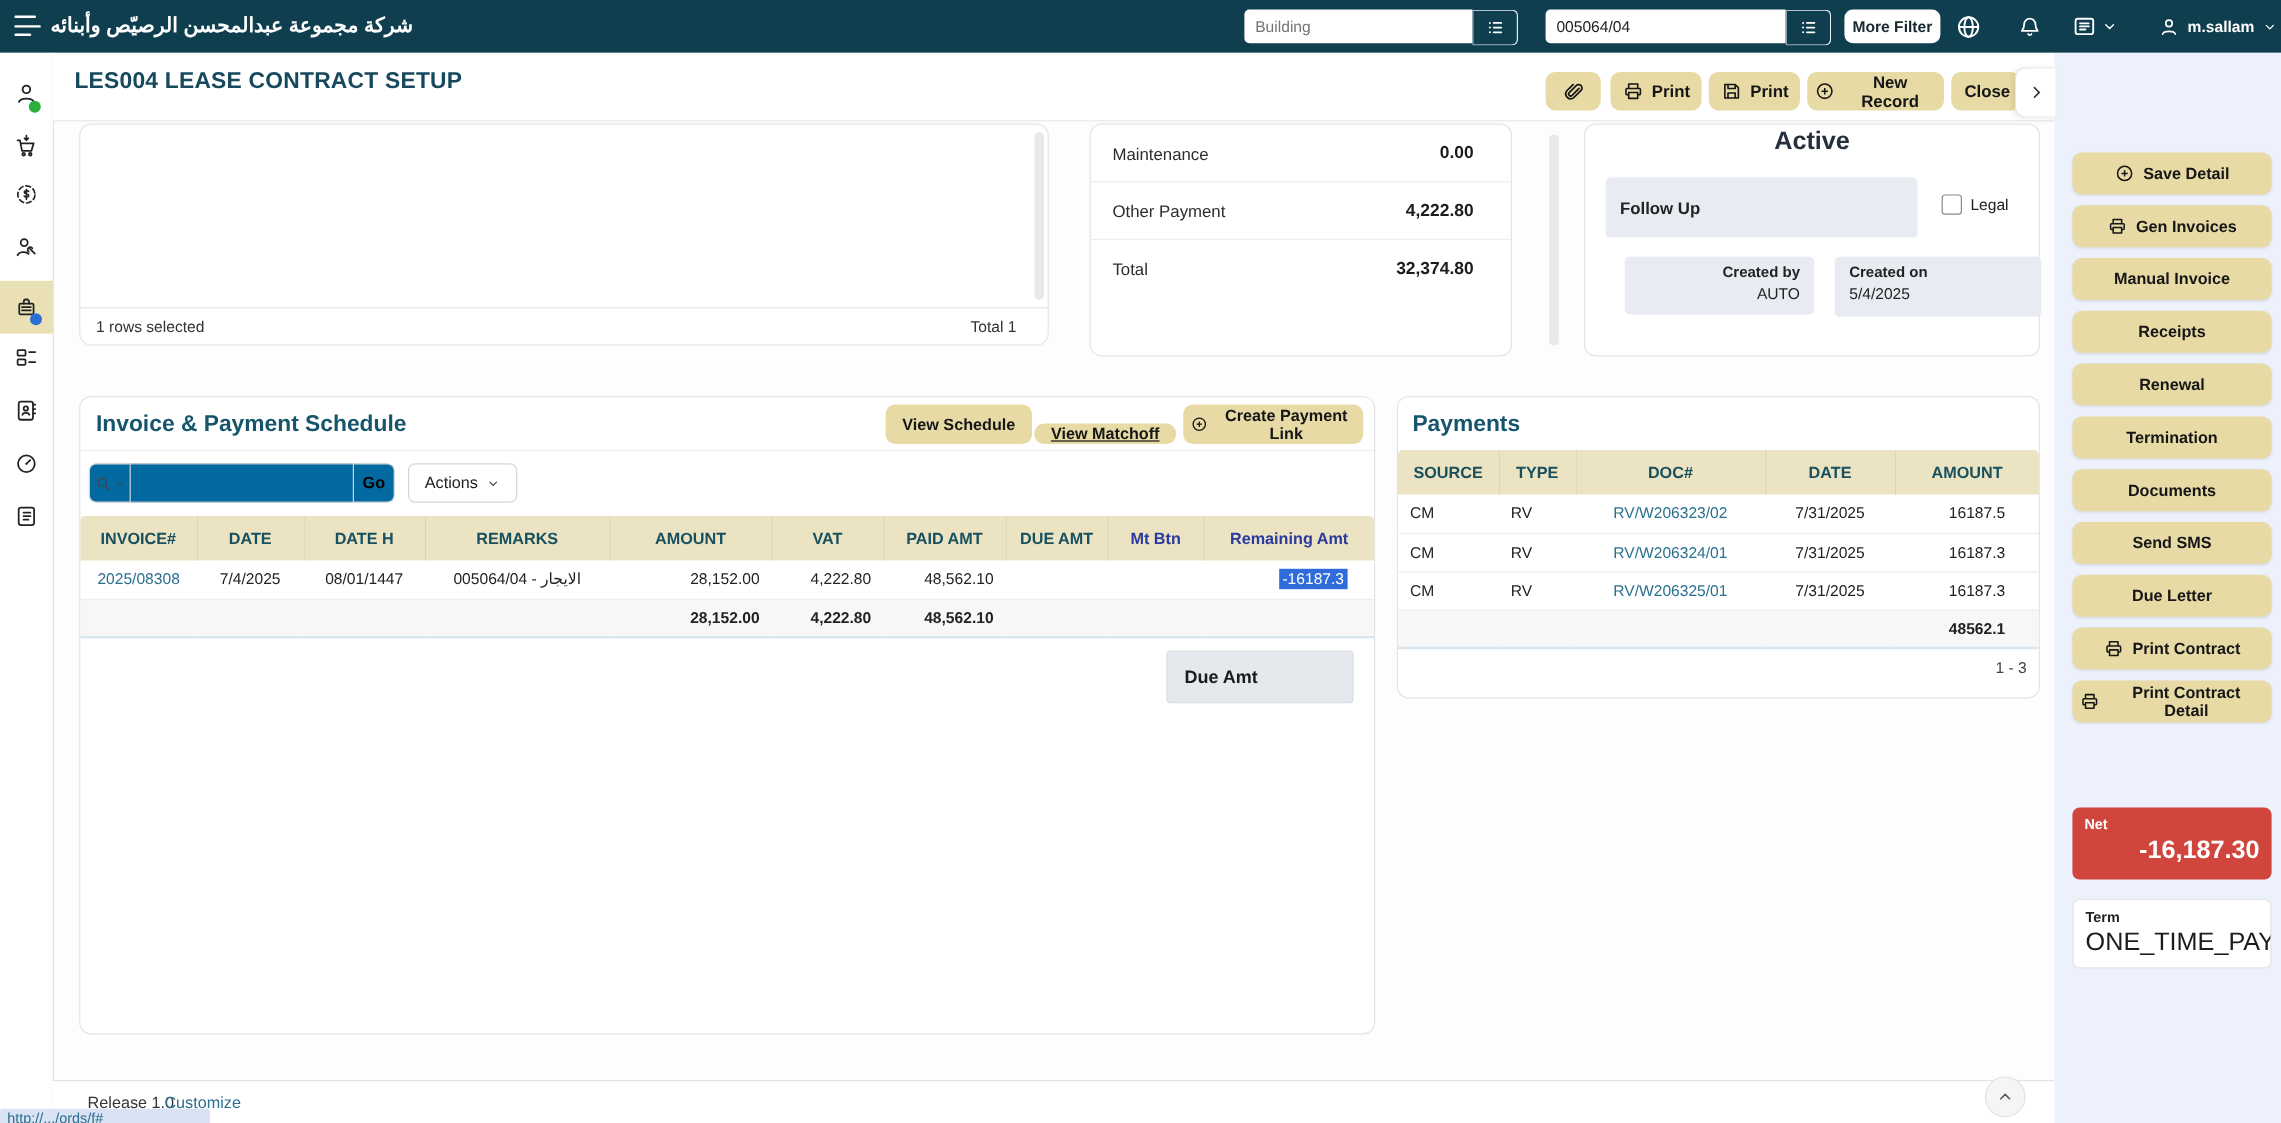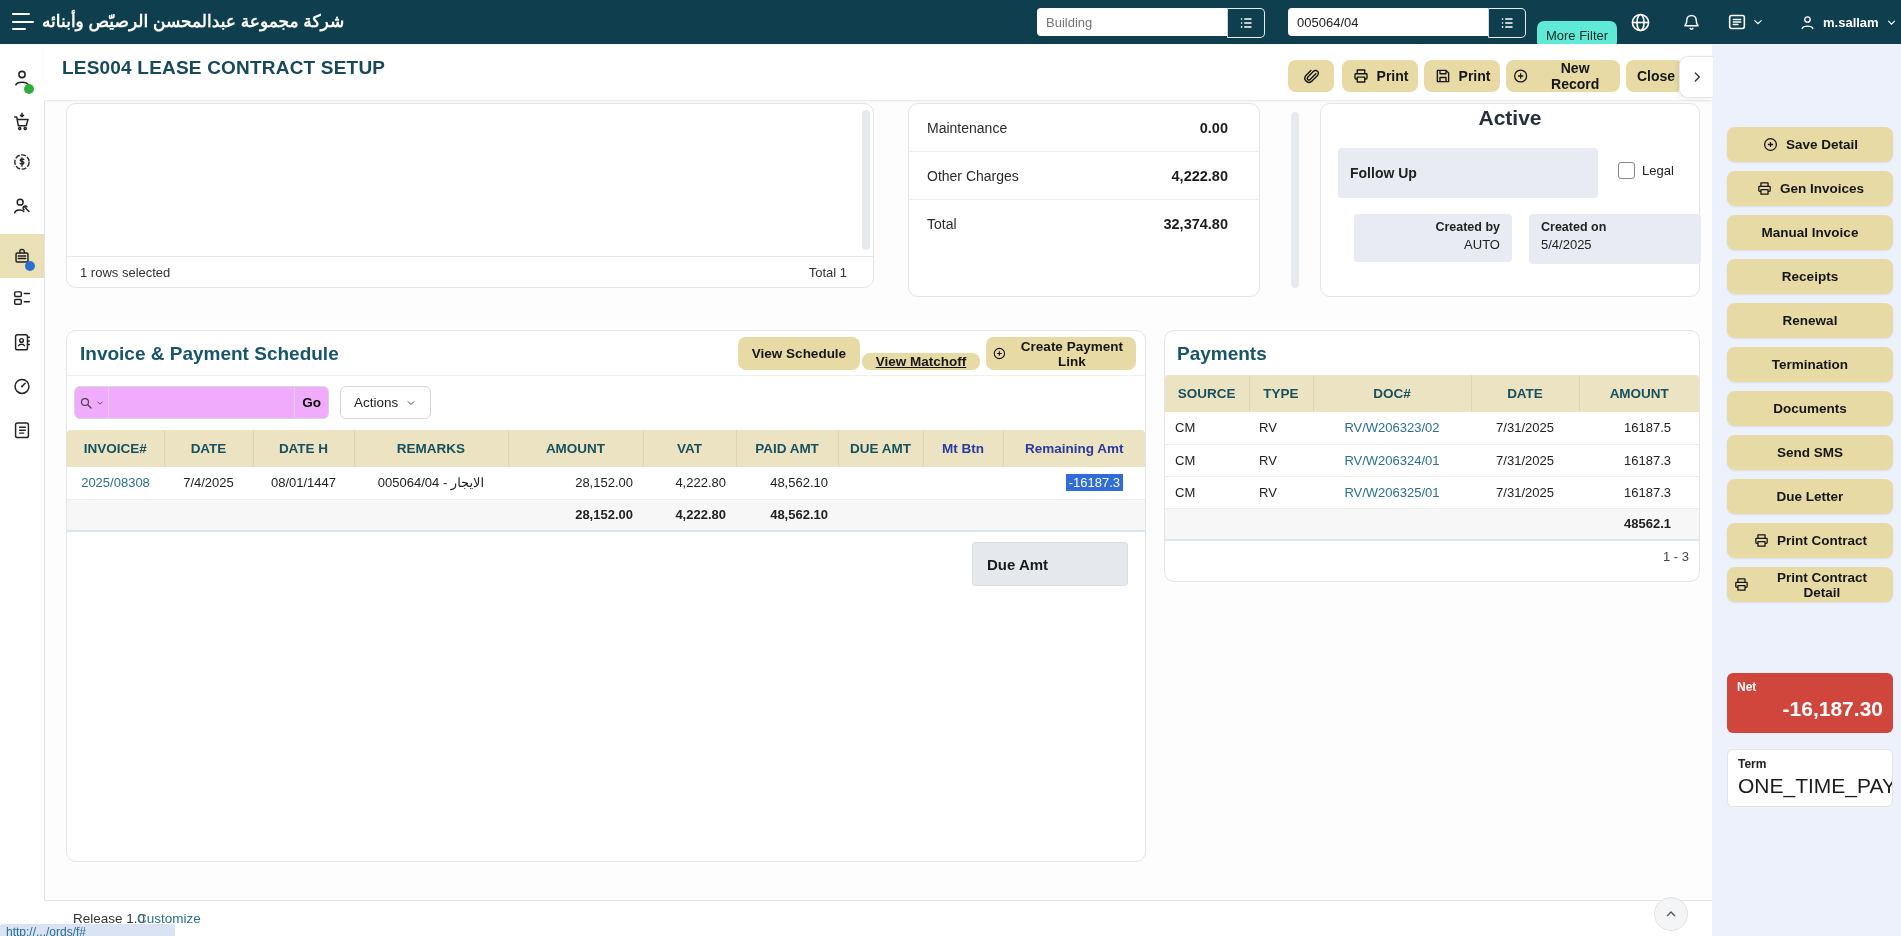--- a/index.html
+++ b/index.html
@@ -7,21 +7,21 @@
   .abs{position:absolute;}
   svg{display:block;}
   
   .topbar{left:0;top:0;width:1901px;height:44px;background:#0f3e4f;display:flex;align-items:center;}
   .hamburger{position:absolute;left:12px;top:13px;width:22px;height:17px;display:flex;flex-direction:column;justify-content:space-between;cursor:pointer;}
   .hamburger span{height:2px;background:#fff;border-radius:2px;}
   .hamburger span:nth-child(1){width:18px}.hamburger span:nth-child(2){width:22px}.hamburger span:nth-child(3){width:14px}
   .company-title{position:absolute;left:42px;top:0;height:44px;line-height:44px;color:#fff;font-size:17px;font-weight:bold;}
   .tb-input{position:absolute;top:8px;height:28px;border:none;border-radius:4px 0 0 4px;padding:0 9px;font-size:13px;font-family:"Liberation Sans",sans-serif;box-sizing:border-box;color:#222;}
   .tb-listbtn{position:absolute;top:8px;width:36px;height:28px;background:transparent;border:1.5px solid #e8edf0;border-left:1px solid #cfd8dc;border-radius:0 5px 5px 0;display:flex;align-items:center;justify-content:center;cursor:pointer;}
-  .morefilter{position:absolute;left:1537px;top:8px;width:80px;height:28px;background:#5eead4;border:none;border-radius:7px;font-size:13px;font-weight:400;color:#182830;cursor:pointer;font-family:"Liberation Sans",sans-serif;margin-top:13px;}
+  .morefilter{position:absolute;left:1537px;top:8px;width:80px;height:28px;background:#ffffff;border:none;border-radius:7px;font-size:13px;font-weight:700;color:#182830;cursor:pointer;font-family:"Liberation Sans",sans-serif;}
   .tb-icon{position:absolute;top:11px;cursor:pointer;}
   .tb-user{position:absolute;left:1798px;top:0;height:44px;display:flex;align-items:center;gap:6px;color:#fff;font-size:13px;font-weight:bold;cursor:pointer;}
   
   .lsidebar{left:0;top:44px;width:44px;height:892px;background:#fff;border-right:1px solid #e3e3e3;}
   .licon{position:absolute;left:0;width:44px;height:40px;display:flex;align-items:center;justify-content:center;cursor:pointer;}
   .licon.active{background:#e9e0b6;}
   .dot{position:absolute;width:10px;height:10px;border-radius:50%;}
   
   .pagehead{left:44px;top:44px;width:1668px;height:56px;background:#fff;border-bottom:1px solid #ececec;box-shadow:0 1px 3px rgba(0,0,0,.04);}
   .page-title{position:absolute;left:62px;top:57px;font-size:19px;font-weight:bold;color:#16485e;letter-spacing:.2px;}
@@ -36,21 +36,21 @@
   .chg-val{font-size:14.5px;font-weight:bold;color:#1c1c1c;}
   .vscroll{position:absolute;width:8px;border-radius:4px;background:#e7eaed;}
   
   .status-big{position:absolute;left:0;right:0;top:2px;text-align:center;font-size:21px;font-weight:bold;color:#25303c;}
   .info-box{position:absolute;background:#e8ecf2;border-radius:4px;box-sizing:border-box;padding:6px 12px;}
   .info-label{font-size:12.5px;font-weight:bold;color:#222;}
   .info-val{font-size:13px;color:#222;margin-top:3px;}
   .checkbox{width:15px;height:15px;border:1.5px solid #8a8a8a;border-radius:3px;background:#fff;cursor:pointer;}
   
   .searchgroup{position:absolute;display:flex;height:33px;}
-  .sg-seg{border:1px solid #d6d6d6;box-sizing:border-box;display:flex;align-items:center;justify-content:center;background:#f0abfc;}
+  .sg-seg{border:1px solid #d6d6d6;box-sizing:border-box;display:flex;align-items:center;justify-content:center;background:#0369a1;}
   .btn-plain{background:#fff;border:1px solid #d6d6d6;border-radius:6px;height:33px;display:inline-flex;align-items:center;gap:7px;font-size:13.5px;color:#222;padding:0 13px;cursor:pointer;font-family:"Liberation Sans",sans-serif;}
   table{border-collapse:collapse;table-layout:fixed;}
   .grid th{background:#ece3c3;color:#17505f;font-size:13.5px;font-weight:bold;height:37px;border-left:1px solid #ddd5b6;text-align:center;padding:0;}
   .grid th:first-child{border-left:none;border-top-left-radius:4px;}
   .grid th:last-child{border-top-right-radius:4px;}
   .grid th.blue{color:#2a3a9e;}
   .grid td{font-size:13px;color:#222;height:32px;border-bottom:1px solid #eeeeee;padding:0 10px;box-sizing:border-box;}
   .grid tr.totals td{background:#f7f7f7;font-weight:bold;border-bottom:2px solid #d8e7f0;}
   a.link{color:#2a708e;text-decoration:none;cursor:pointer;}
   .selchip{background:#2f6bd9;color:#fff;padding:1px 3px;font-size:13px;}
@@ -346,21 +346,21 @@
     </div>
     <div class="vscroll" style="right:3px;top:6px;height:140px;"></div>
   </div>
 
   <div class="card" style="left:908px;top:103px;width:352px;height:194px;">
     <div class="chg-row">
       <span class="chg-label">Maintenance</span>
       <span class="chg-val">0.00</span>
     </div>
     <div class="chg-row">
-      <span class="chg-label">Other Charges</span>
+      <span class="chg-label">Other Payment</span>
       <span class="chg-val">4,222.80</span>
     </div>
     <div class="chg-row" style="border-bottom:none;">
       <span class="chg-label">Total</span>
       <span class="chg-val">32,374.80</span>
     </div>
   </div>
   <div class="vscroll abs" style="left:1291px;top:112px;height:176px;"></div>
 
   <div class="card" style="left:1320px;top:103px;width:380px;height:194px;">

